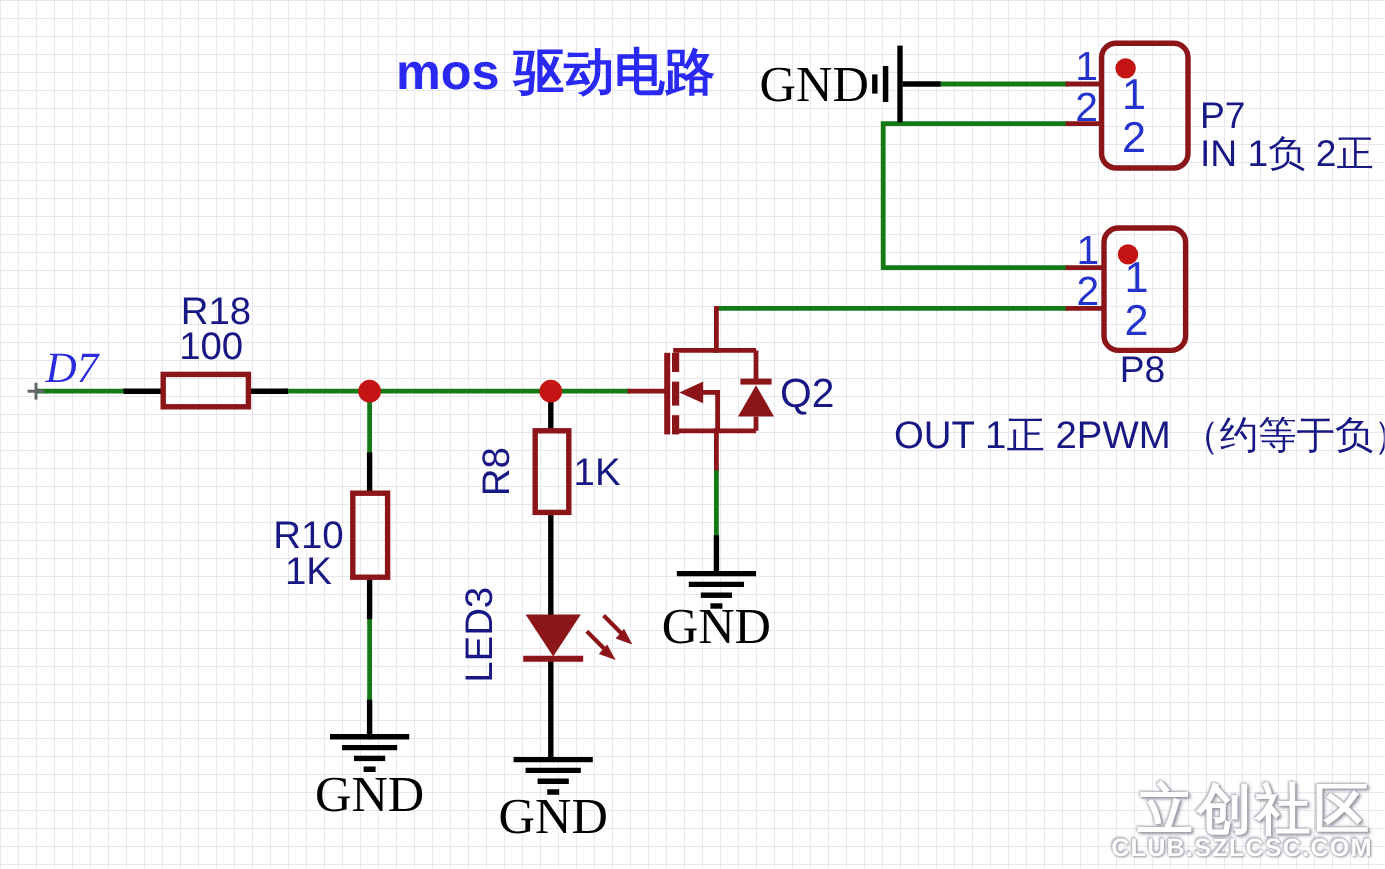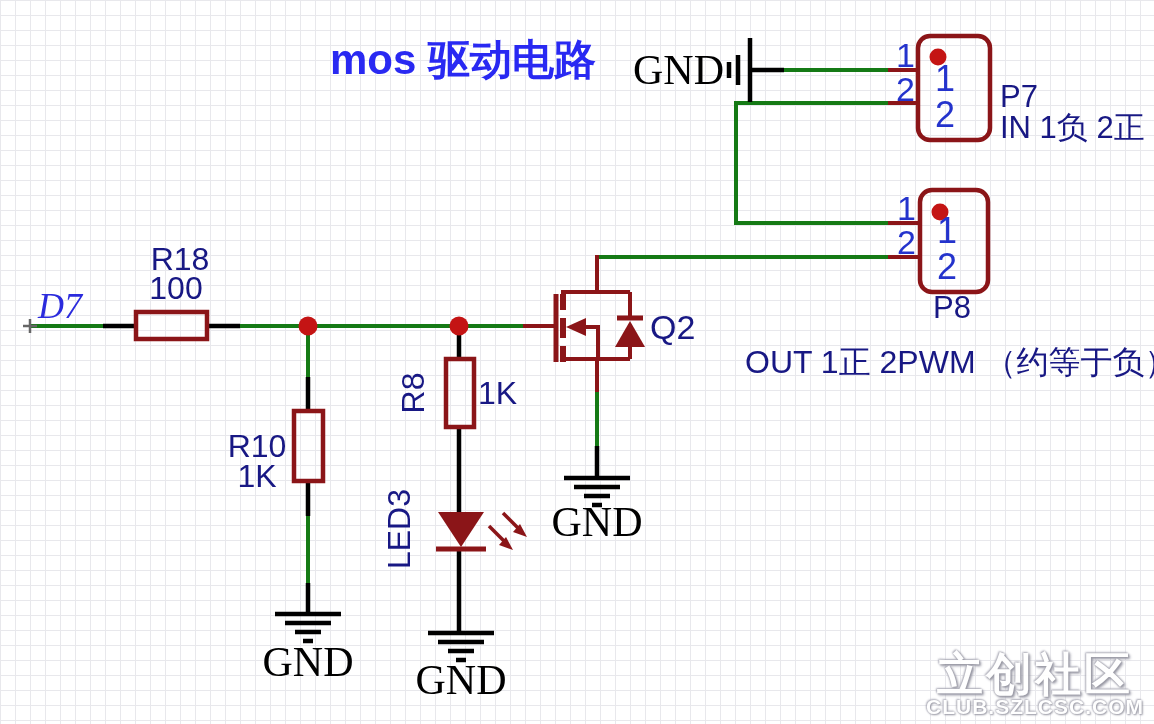--- a/index.html
+++ b/index.html
@@ -32,21 +32,20 @@
   .txt-pinno{font:34px "Liberation Sans",sans-serif;fill:#2433cc;}
   .txt-pinname{font:36px "Liberation Sans",sans-serif;fill:#2433cc;}
   .watermark{
     position:absolute;right:10px;bottom:6px;text-align:right;
     color:#ffffff;opacity:0.92;line-height:1.05;
     pointer-events:none;
   }
   .wm-cn{
     font-size:46px;font-weight:bold;letter-spacing:3px;
     text-shadow:0 0 2px #9a9aa5, 1px 1px 2px #8f8f9b, -1px -1px 2px #b5b5c0, 2px 2px 3px #a0a0ac;
-    text-align:center;
   }
   .wm-en{
     font-size:21px;font-weight:bold;letter-spacing:1px;margin-top:-2px;
     text-shadow:0 0 2px #9a9aa5, 1px 1px 2px #8f8f9b, -1px -1px 2px #b5b5c0;
     text-align:center;
   }
 </style>
 </head>
 <body>
 

